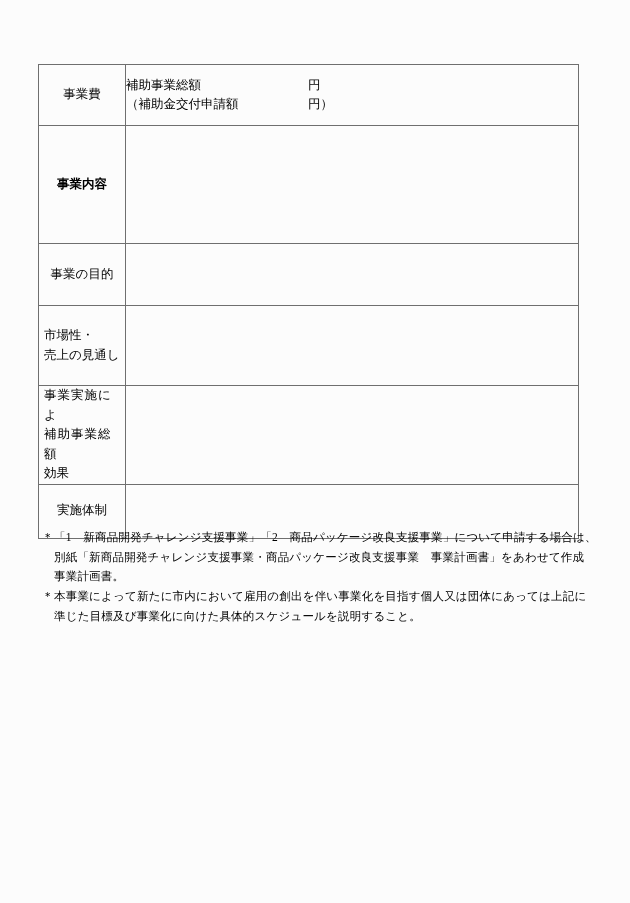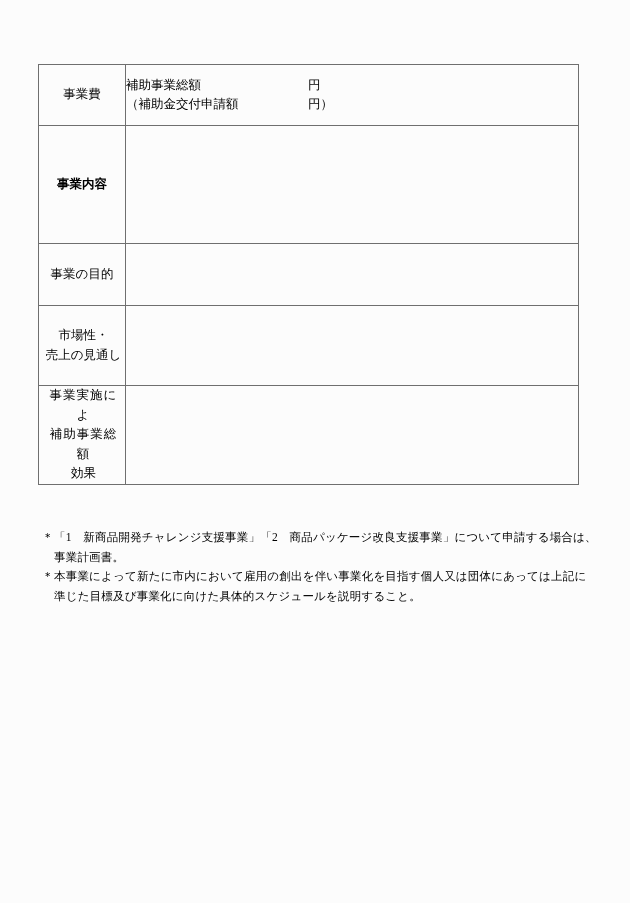--- a/index.html
+++ b/index.html
@@ -34,21 +34,21 @@
   tr.r1 { height: 61px; }
   tr.r2 { height: 118px; font-weight: bold; }
   tr.r3 { height: 62px; }
   tr.r4 { height: 80px; }
   tr.r5 { height: 62px; }
   tr.r6 { height: 54px; }
   td.label-cell {
     line-height: 19.5px;
   }
   td.label-cell.center { text-align: center; }
-  td.label-cell.left   { text-align: center; padding-left: 5px; padding-right: 2px; }
+  td.label-cell.left   { text-align: left; padding-left: 5px; padding-right: 2px; }
   td.label-cell .spread { letter-spacing: 1px; }
   td.value-cell { vertical-align: top; }
   
   td.cost-cell {
     padding: 7px 0 0 3px;
     line-height: 19px;
   }
   .cost-line .cost-label {
     display: inline-block;
     width: 182px;
@@ -112,27 +112,32 @@
 
       <tr class="r5">
         <td class="label-cell left">
           <div class="spread">事業実施によ</div>
           <div class="spread">補助事業総額</div>
           <div>効果</div>
         </td>
         <td class="value-cell"></td>
       </tr>
 
+      <tr class="r6">
+        <td class="label-cell center">実施体制</td>
+        <td class="value-cell"></td>
+      </tr>
     </tbody>
   </table>
 
   <div class="footnotes">
     <div class="footnote">
       <span class="marker">＊</span>
       <div class="fn-line">「1　新商品開発チャレンジ支援事業」「2　商品パッケージ改良支援事業」について申請する場合は、</div>
+      <div class="fn-line">別紙「新商品開発チャレンジ支援事業・商品パッケージ改良支援事業　事業計画書」をあわせて作成</div>
       <div class="fn-line">事業計画書。</div>
     </div>
     <div class="footnote">
       <span class="marker">＊</span>
       <div class="fn-line">本事業によって新たに市内において雇用の創出を伴い事業化を目指す個人又は団体にあっては上記に</div>
       <div class="fn-line">準じた目標及び事業化に向けた具体的スケジュールを説明すること。</div>
     </div>
   </div>
 
 </div>

